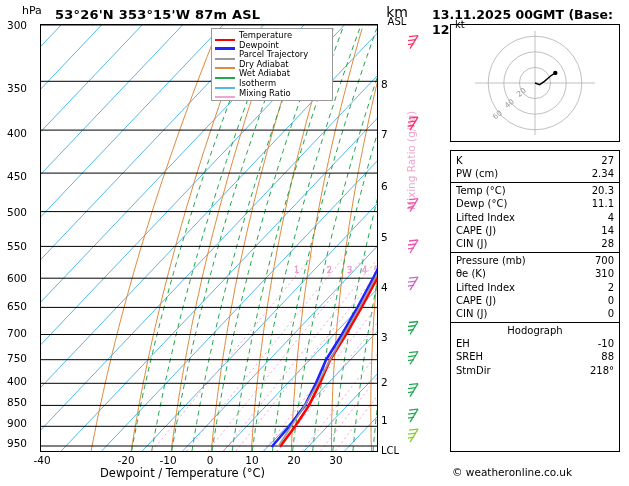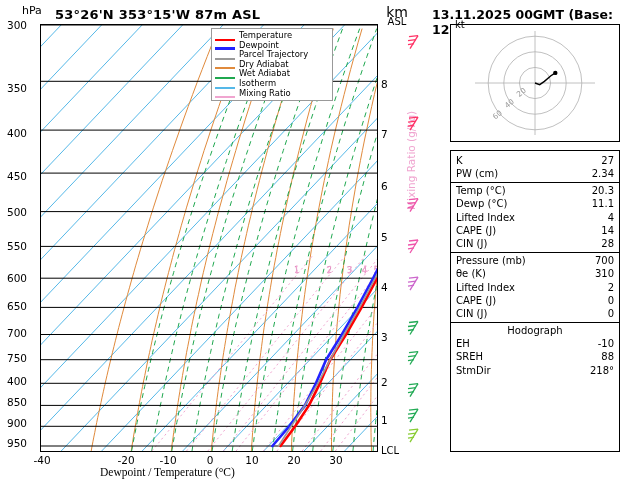--- a/index.html
+++ b/index.html
@@ -12,21 +12,21 @@
   #km-label{left:385px;top:4px;font-size:14px;color:#000;text-align:center;width:24px;}
   #asl-label{left:383px;top:16px;font-size:10px;color:#000;text-align:center;width:28px;}
   #datetime-title{left:432px;top:7px;font-size:12.5px;color:#000;font-weight:bold;}
   
   #plot-box{left:40px;top:24px;width:338px;height:428px;border:1px solid #000;box-sizing:border-box;background:#fff;overflow:hidden;}
   #plot-svg{position:absolute;left:0;top:0;}
   
   .ylab{position:absolute;font-size:10.5px;color:#000;text-align:center;width:34px;left:0;}
   .xlab{position:absolute;font-size:10.5px;color:#000;text-align:center;width:40px;}
   .kmlab{position:absolute;font-size:10.5px;color:#000;text-align:left;width:22px;left:381px;}
-  #xaxis-title{left:100px;top:466px;font-size:11.5px;color:#000;font-family:Liberation Serif, serif;}
+  #xaxis-title{left:100px;top:466px;font-size:11.5px;color:#000;}
   #mixing-title{left:405px;top:210px;font-size:10.5px;color:#f0a5d0;transform:rotate(-90deg);transform-origin:0 0;white-space:nowrap;}
   #lcl-label{left:381px;top:445px;font-size:10px;color:#000;}
   
   #legend{left:211px;top:28px;width:122px;background:#fff;border:1px solid #999;padding:2px 3px;box-sizing:border-box;}
   .legrow{display:flex;align-items:flex-end;height:9.6px;}
   .legline{width:20px;height:0;border-top-width:2px;border-top-style:solid;margin-right:4px;flex:0 0 20px;}
   .legtxt{font-size:8.4px;color:#000;line-height:9.6px;white-space:nowrap;}
   
   #hodo-box{left:450px;top:24px;width:170px;height:118px;border:1px solid #000;box-sizing:border-box;background:#fff;}
   #hodo-kt{left:455px;top:19px;font-size:10px;color:#000;}
@@ -389,14 +389,15 @@
     <div class="trow">
         <span class="k">SREH</span>
         <span class="v">88</span>
       </div>
     <div class="trow">
         <span class="k">StmDir</span>
         <span class="v">218°</span>
       </div>
   </div>
 
+  <div class="abs" id="copyright">© weatheronline.co.uk</div>
 
 </div>
 
 </body></html>

